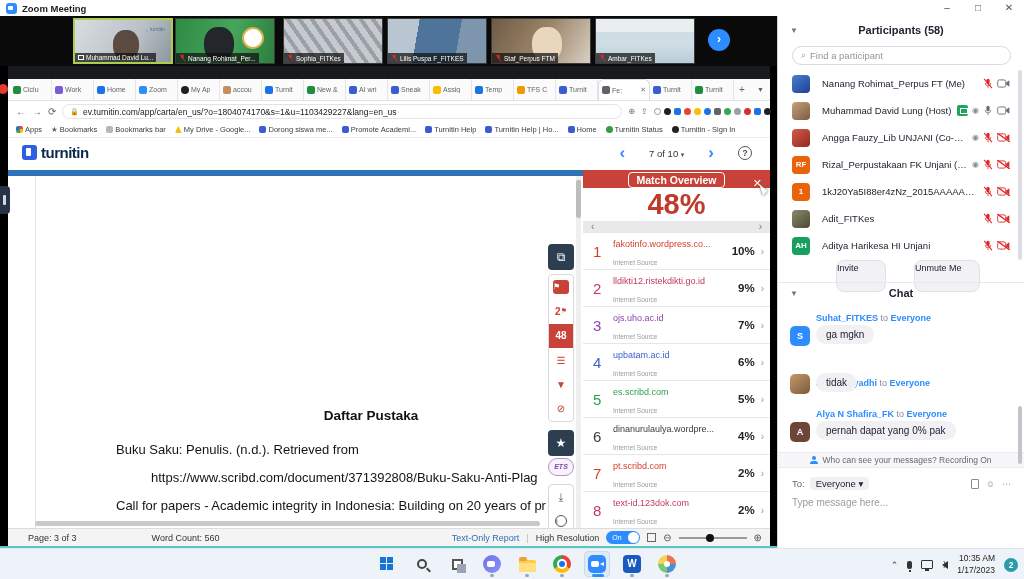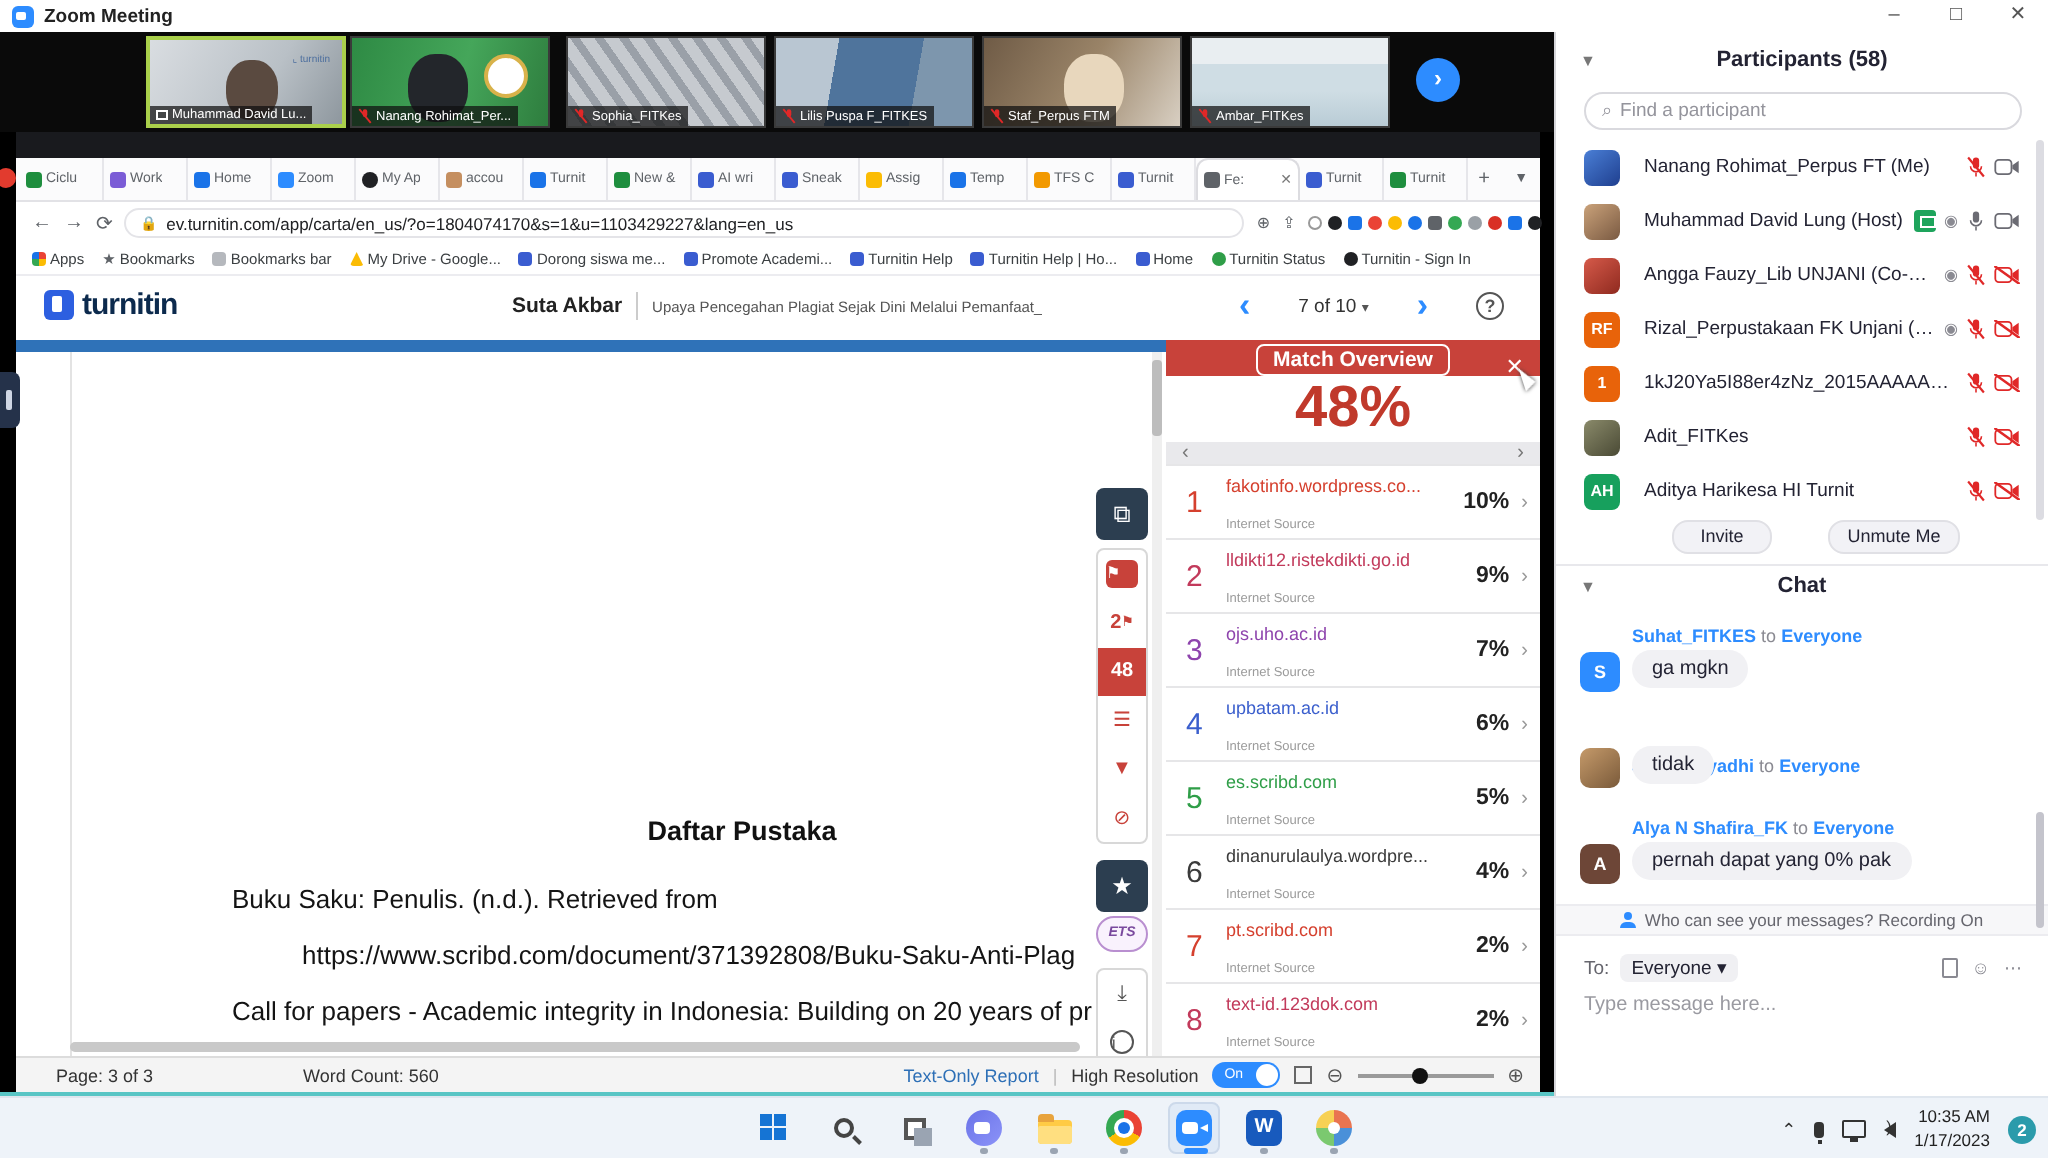--- a/index.html
+++ b/index.html
@@ -109,21 +109,21 @@
 .psearch{position:absolute;left:14px;top:30px;width:219px;height:19px;border:1px solid #d9d9de;border-radius:10px;display:flex;align-items:center;gap:4px;padding:0 8px}
 .psearch input{border:none;outline:none;font-size:9.5px;width:170px;font-family:inherit;color:#232333}
 .psearch input::placeholder{color:#94949c}
 .prow{position:absolute;left:0;width:100%;height:27px;display:flex;align-items:center;padding:0 14px}
 .pav{width:18px;height:18px;border-radius:4px;margin-right:12px;flex:0 0 18px;color:#fff;font-size:8px;font-weight:bold;text-align:center;line-height:18px}
 .pname{flex:1;min-width:0;white-space:nowrap;overflow:hidden;text-overflow:ellipsis;font-size:9.5px}
 .pic{display:flex;align-items:center;gap:4px;margin-left:4px}
 .rec{color:#8a8a92;font-size:8px}
 .shbadge{width:11px;height:11px;border-radius:2px;background:#1ea45c;position:relative}
 .shbadge:after{content:"";position:absolute;left:2.5px;top:3px;width:6px;height:4px;border:1px solid #fff}
-.pbtn{position:absolute;top:244px;height:17px;border:1px solid #e0e0e5;background:#f2f2f6;border-radius:8px;font-size:9px;text-align:center;line-height:15px;color:#232333}
+.pbtn{position:absolute;top:244px;height:32px;border:1px solid #e0e0e5;background:#f2f2f6;border-radius:8px;font-size:9px;line-height:15px;color:#232333}
 .pdivider{position:absolute;left:0;top:266px;width:100%;height:1px;background:#e8e8ec}
 .cname{position:absolute;left:38px;font-size:9px;color:#8a8a92;white-space:nowrap}
 .cname b{color:#2d8cff;font-weight:bold}
 .cbubble{position:absolute;left:38px;background:#f1f1f4;border-radius:10px;padding:4px 10px;font-size:10px;color:#232333;white-space:nowrap}
 .cav{position:absolute;left:12px;width:20px;height:20px;border-radius:5px;color:#fff;font-size:9px;font-weight:bold;text-align:center;line-height:20px}
 .cfooter{position:absolute;left:0;top:436px;width:100%;height:16px;background:#f7f7f9;border-top:1px solid #ececf0;border-bottom:1px solid #ececf0;display:flex;align-items:center;justify-content:center;gap:4px;font-size:8.5px;color:#66666e}
 .person{width:8px;height:8px;position:relative}
 .person:before{content:"";position:absolute;left:2px;top:0;width:4px;height:4px;border-radius:50%;background:#2d8cff}
 .person:after{content:"";position:absolute;left:0;top:4.5px;width:8px;height:3.5px;border-radius:3px 3px 0 0;background:#2d8cff}
 .torow{position:absolute;left:14px;top:461px;width:219px;display:flex;align-items:center;gap:5px;font-size:9.5px;color:#66666e}
@@ -397,25 +397,20 @@
         <i class="bi" style="background:#202124;border-radius:50%"></i>
         <span>Turnitin - Sign In</span>
       </span>
   </div>
 
   <div class="tnheader">
     <div class="tnlogo">
         <span class="ic"></span>
         <b>turnitin</b>
       </div>
-    <div class="tnmid">
-      <span class="tnauthor">Suta Akbar</span>
-      <span class="tnsep"></span>
-      <span class="tntitle">Upaya Pencegahan Plagiat Sejak Dini Melalui Pemanfaat_</span>
-    </div>
     <div class="pager">
       <span class="pchev">‹</span>
       <span class="pcount"><span>7 of 10</span> <i>▾</i></span>
       <span class="pchev">›</span>
       <span class="helpq">?</span>
     </div>
   </div>
   <div class="bluebar"></div>
   <div class="redbarend"></div>
 
@@ -649,21 +644,21 @@
         </svg>
         <svg width="13" height="9" viewBox="0 0 14 10">
           <rect x="0.5" y="1" width="9" height="8" rx="2" fill="none" stroke="#e02828"></rect>
           <path d="M10 4l3.5-2.5v7L10 6z" fill="#e02828"></path>
           <line x1="0" y1="0" x2="14" y2="10" stroke="#e02828" stroke-width="1.4"></line>
         </svg>
       </span>
   </div>
   <div class="prow" style="top:216px">
     <span class="pav" style="background:#17a05d">AH</span>
-    <span class="pname">Aditya Harikesa HI Turnit</span>
+    <span class="pname">Aditya Harikesa HI Unjani</span>
     <span class="pic">
         <svg width="10" height="11" viewBox="0 0 12 14">
           <rect x="4" y="1" width="4" height="7" rx="2" fill="#e02828"></rect>
           <path d="M2.5 6.5a3.5 3.5 0 0 0 7 0" stroke="#e02828" fill="none"></path>
           <line x1="6" y1="10.5" x2="6" y2="13" stroke="#e02828"></line>
           <line x1="1" y1="1" x2="11" y2="13" stroke="#e02828" stroke-width="1.4"></line>
         </svg>
         <svg width="13" height="9" viewBox="0 0 14 10">
           <rect x="0.5" y="1" width="9" height="8" rx="2" fill="none" stroke="#e02828"></rect>
           <path d="M10 4l3.5-2.5v7L10 6z" fill="#e02828"></path>

